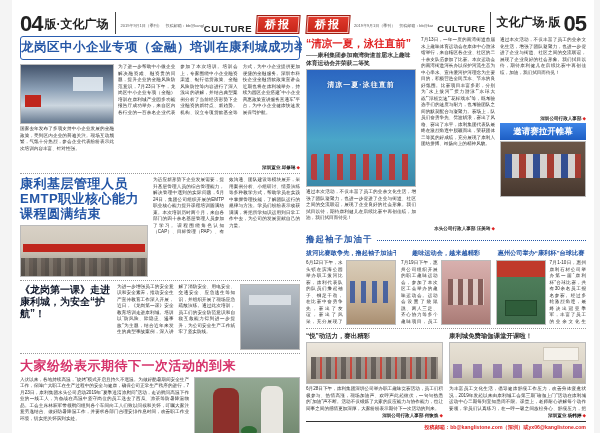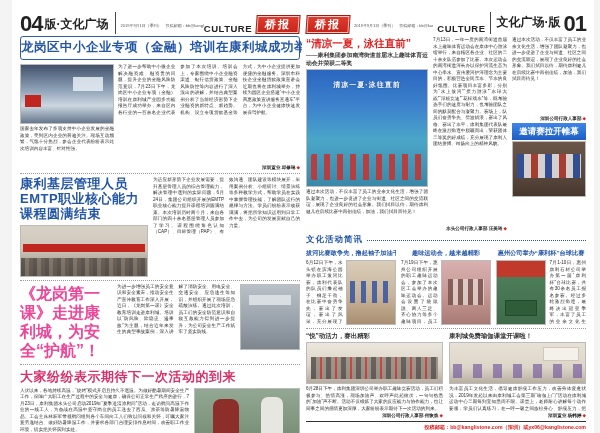--- a/index.html
+++ b/index.html
@@ -52,37 +52,37 @@
   .sec-mid{display:flex;gap:5px;margin-top:2px;justify-content:center;}
   .sec-mid-left{width:128px;}
   .title-blue{color:#2456a6;font-weight:800;font-size:13px;line-height:1.15;letter-spacing:0.5px;}
   .ph-emtp{height:52px;margin-top:3px;background:linear-gradient(180deg,#d8d1c6 0%,#cfc7ba 45%,#90887c 100%);}
   .ph-emtp .banner{position:absolute;left:2px;right:2px;top:18px;height:8px;background:#c0261d;}
   .ph-emtp .crowd{position:absolute;left:0;right:0;bottom:0;height:18px;
      background:repeating-linear-gradient(90deg,#3a3430 0 4px,#6a6158 4px 8px,#4a403a 8px 12px);opacity:.7;}
   .sec-mid-right{flex:1;overflow:hidden;}
 
   .sec-lg{display:flex;gap:5px;margin-top:3px;align-items:flex-start;}
-  .title-orange{color:#ec4899;font-weight:800;font-size:16px;line-height:1.2;width:92px;flex-shrink:0;}
+  .title-orange{color:#0f172a;font-weight:800;font-size:10px;line-height:1.2;width:92px;flex-shrink:0;}
   .sec-lg .bodytxt{flex:1;overflow:hidden;}
   .ph-longgang{width:60px;height:66px;background:linear-gradient(180deg,#b9c0c7 0%,#9aa3ac 55%,#7d858d 100%);}
   .ph-longgang .stage{position:absolute;left:8px;top:10px;right:8px;height:10px;background:#d9dee3;}
 
   .art-cool{margin-top:2px;}
   .title-pink{color:#d6336b;font-weight:800;font-size:13px;letter-spacing:0.5px;}
   .art-cool-row{display:flex;gap:5px;margin-top:2px;}
   .art-cool-row .txtwrap{flex:1;display:flex;flex-direction:column;}
   .ph-watermelon{width:106px;height:66px;background:linear-gradient(180deg,#93a893 0%,#82977f 50%,#6e856d 100%);}
   .ph-watermelon .man1{position:absolute;left:18px;top:10px;width:26px;height:46px;background:#8c2f2a;border-radius:8px 8px 0 0;}
   .ph-watermelon .man2{position:absolute;right:16px;top:8px;width:22px;height:48px;background:#e8e6e0;border-radius:7px 7px 0 0;}
   .ph-watermelon .melon{position:absolute;left:46px;bottom:6px;width:16px;height:10px;background:#2f6b35;border-radius:50%;}
 
   
   .r-top{display:flex;gap:5px;height:194px;margin-top:3px;}
-  .r-colA{width:122px;display:flex;flex-direction:column;}
+  .r-colA{width:110px;display:flex;flex-direction:column;}
   .title-red{color:#e02020;font-weight:800;font-size:10.5px;white-space:nowrap;}
   .subtitle{font-size:5.8px;font-weight:700;color:#333;line-height:1.3;margin:1px 0 2px;}
   .ph-swim{height:118px;background:linear-gradient(180deg,#2b66c0 0%,#3e85cd 34%,#4aa6c8 60%,#3b88a8 100%);}
   .ph-swim .bannertxt{position:absolute;left:0;right:0;top:10px;text-align:center;color:#fff;
       font-weight:800;font-size:7px;letter-spacing:1px;text-shadow:0 0 2px #1a4a96;}
   .ph-swim .crowdrow{position:absolute;left:4px;right:4px;bottom:6px;height:26px;
       background:repeating-linear-gradient(90deg,#c9302c 0 6px,transparent 6px 13px);border-radius:2px;opacity:.85;}
   .r-colA .bodytxt{flex:1;margin-top:2px;overflow:hidden;}
   .r-colB{width:74px;display:flex;flex-direction:column;}
   .r-colB .bodytxt{flex:1;overflow:hidden;}
@@ -216,21 +216,21 @@
     <div class="hdr-mid" style="margin-left:4px;">
       <div class="dateline" style="text-align:right;">2019年9月1日（季刊）　投稿邮箱：bb@kanglistone.com　关注公众号平台，查阅更多精彩内容</div>
       <div class="cultrow">
         <span class="cultline"></span>
         <span class="culture">CULTURE</span>
       </div>
     </div>
     <div class="hdr-div"></div>
     <div class="hdr-right-num">
       <div class="secname">文化广场·版</div>
-      <div class="pagenum">01</div>
+      <div class="pagenum">05</div>
     </div>
   </div>
 
   <div class="r-top">
     <div class="r-colA">
       <div class="title-red">“清凉一夏，泳往直前”</div>
       <div class="subtitle">——康利集团参加南湾街道首届水上趣味体育运动会并荣获二等奖</div>
       <div class="photo ph-swim">
         <div class="bannertxt">清凉一夏·泳往直前</div>
         <div class="crowdrow"></div>
@@ -253,21 +253,21 @@
       <div class="banner-bb">
         <div>邀请赛拉开帷幕</div>
       </div>
       <div class="photo ph-basketball">
         <div class="team"></div>
       </div>
     </div>
   </div>
 
   <div class="briefs-hd">
-    <span class="briefs-title">文化活动简讯</span>
+    <span class="briefs-title">撸起袖子加油干</span>
     <span class="briefs-dots"></span>
   </div>
 
   <div class="briefs-row">
     <div class="brief">
       <div class="brief-title">拔河比赛敢争先，撸起袖子加油干</div>
       <div class="brief-body">
         <div class="bodytxt">6月12日下午，水头镇在滨海公园举办职工拔河比赛，康利代表队的队员们撸起袖子、铆足干劲，在比赛中奋勇争先，赛出了友谊，赛出了风采，充分展现了康利人团结协作、顽强拼搏的精神面貌。</div>
         <div class="photo ph-tug">
           <div class="crowd"></div>

